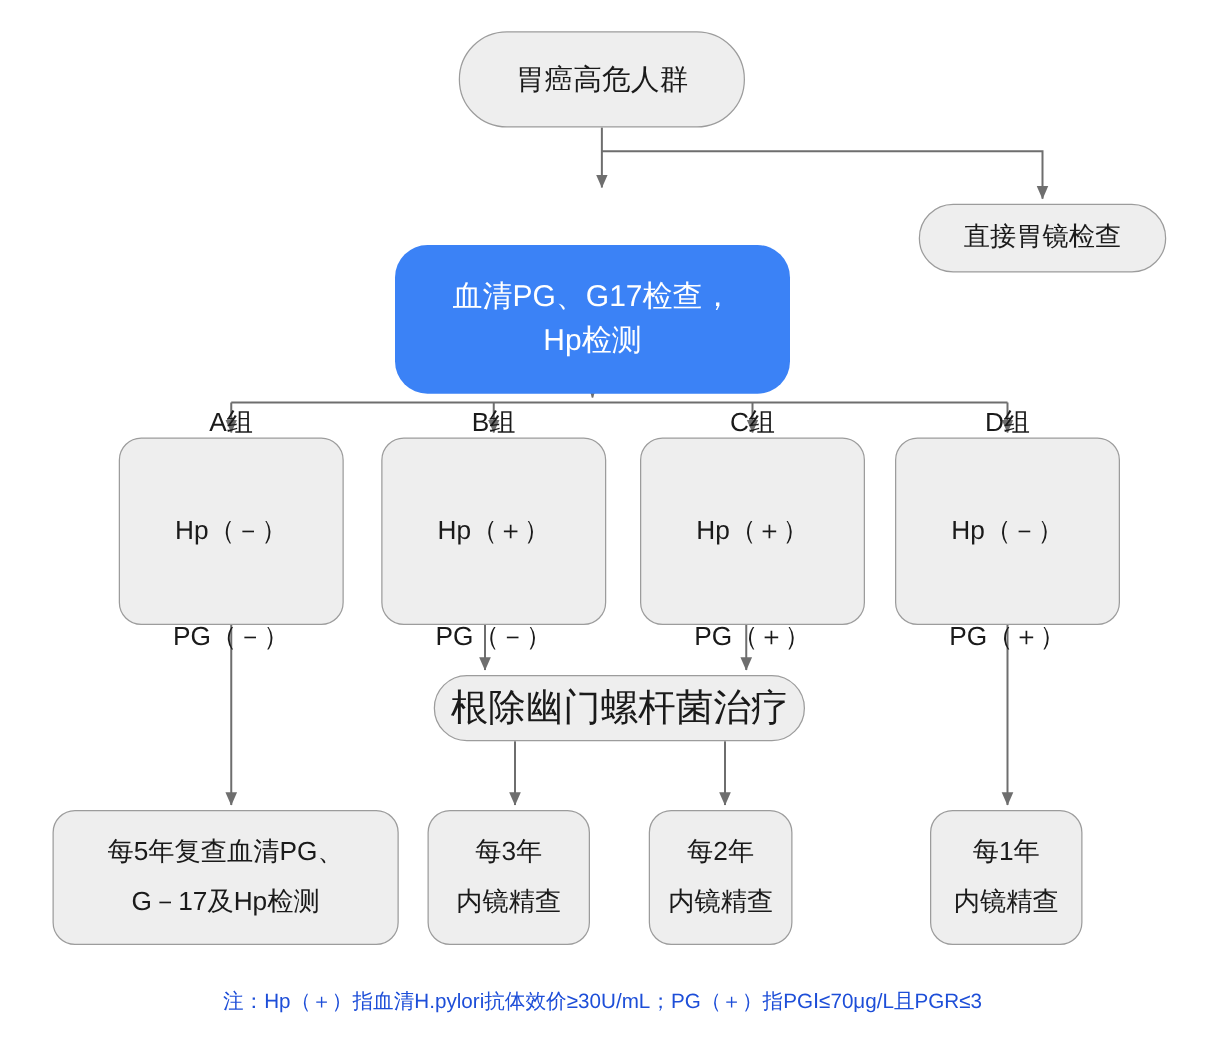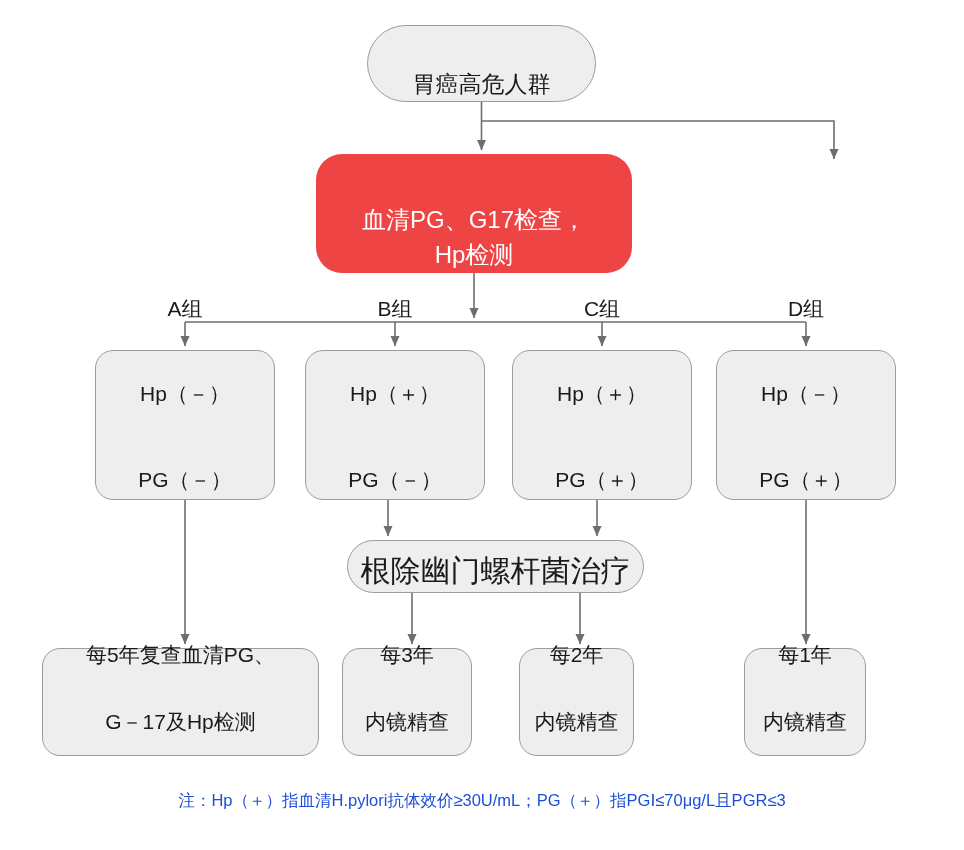--- a/index.html
+++ b/index.html
@@ -25,39 +25,40 @@
     top: 0;
     width: 964px;
     height: 850px;
   }
   .node {
     position: absolute;
     box-sizing: border-box;
     display: flex;
     flex-direction: column;
     align-items: center;
-    justify-content: flex-end;
+    justify-content: center;
     text-align: center;
     background: #eeeeee;
     border: 1.6px solid #9c9c9c;
     color: #1a1a1a;
     z-index: 3;
   }
   .node.pill {
     border-radius: 999px;
   }
   .node.rounded {
     border-radius: 18px;
   }
   .node.blue {
-    background: #ef4444;
+    background: #3b82f6;
     border: none;
     color: #ffffff;
     border-radius: 26px;
     box-shadow: none;
+    margin-top: 42px;
   }
   .node .line {
     display: block;
     white-space: nowrap;
     line-height: 1.45;
   }
   
   #node-start {
     left: 367px; top: 25px; width: 229px; height: 77px;
     font-size: 23px;
@@ -85,21 +86,21 @@
     font-size: 30px;
   }
   .outcome-box {
     top: 648px; height: 108px;
     font-size: 21px;
   }
   #node-followup-5y { left: 42px; width: 277px; }
   #node-followup-3y { left: 342px; width: 130px; }
   #node-followup-2y { left: 519px; width: 115px; }
   #node-followup-1y { left: 744px; width: 122px; }
-  .outcome-box .line { margin: 18px 0; }
+  .outcome-box .line { margin: 5px 0; }
   #footnote {
     position: absolute;
     left: 0; top: 790px; width: 964px;
     text-align: center;
     font-size: 16.5px;
     color: #1d4ed8;
     z-index: 3;
   }
 </style>
 </head>
@@ -141,20 +142,23 @@
 
   <div class="node pill" id="node-start">
     <span class="line">胃癌高危人群</span>
   </div>
 
   <div class="node blue" id="node-serology">
     <span class="line">血清PG、G17检查，</span>
     <span class="line">Hp检测</span>
   </div>
 
+  <div class="node pill" id="node-direct-endoscopy">
+    <span class="line">直接胃镜检查</span>
+  </div>
 
   <div class="node rounded group-box" id="node-group-a">
     <span class="line">A组</span>
     <span class="line">Hp（－）</span>
     <span class="line">PG（－）</span>
   </div>
 
   <div class="node rounded group-box" id="node-group-b">
     <span class="line">B组</span>
     <span class="line">Hp（＋）</span>

